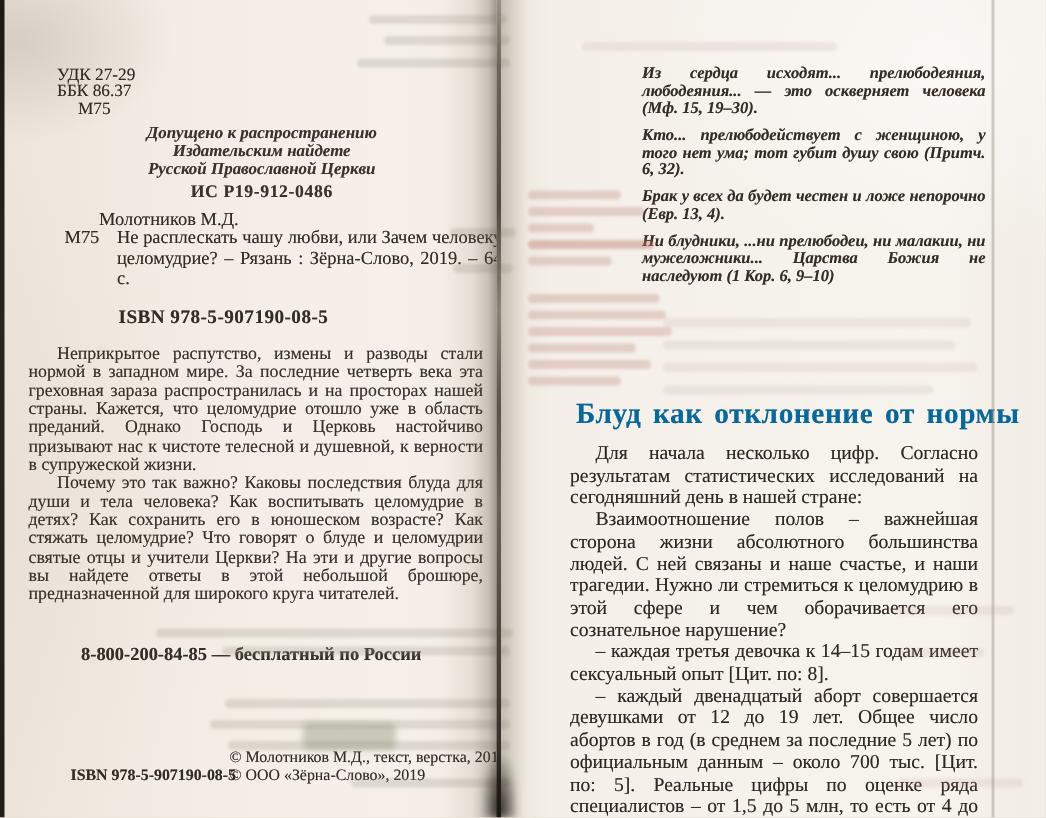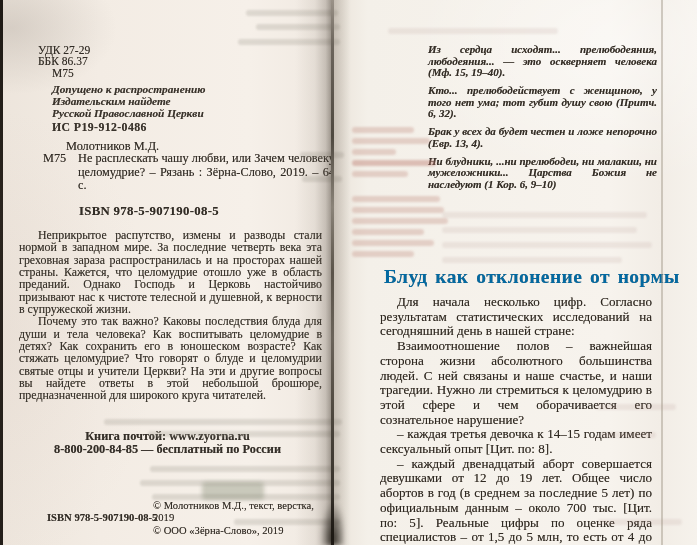--- a/index.html
+++ b/index.html
@@ -3,21 +3,21 @@
 <meta charset="utf-8">
 <style>
   html,body{margin:0;padding:0;}
   body{width:697px;height:545px;overflow:hidden;background:#e9e2d9;}
   .scan{
     position:relative;width:697px;height:545px;overflow:hidden;
     font-family:"Liberation Serif","DejaVu Serif",serif;
     color:#312c26;
   }
   
-  .page{position:absolute;top:0;height:545px;}
+  .page{position:absolute;top:0;height:545px;padding-left:24px;}
   .page-left{
     left:0;width:331px;
     background:
       radial-gradient(150px 95px at 12px 28px, rgba(120,110,100,0.20), transparent 70%),
       radial-gradient(220px 320px at 0% 62%, rgba(196,172,160,0.10), transparent 72%),
       linear-gradient(90deg,#ede5dc 0%,#f3ece4 30%,#f6f0e9 75%,#f0e9e1 100%);
   }
   .page-right{
     left:331px;width:366px;
     background:
@@ -37,21 +37,21 @@
   .page-edge-line{position:absolute;left:661px;top:0;width:2px;height:545px;background:rgba(158,148,134,0.45);}
   
   .g{position:absolute;height:6px;border-radius:3px;background:rgba(193,140,128,0.34);filter:blur(1.2px);}
   .gw{background:rgba(180,150,140,0.16);}
   .gl{background:rgba(150,148,134,0.26);}
   .gb{height:18px;background:rgba(128,136,112,0.38);filter:blur(2px);border-radius:4px;}
   
   .abs{position:absolute;}
   .udk-block{left:38px;top:45px;font-size:11.5px;line-height:11.4px;}
   .udk-m75{padding-left:14px;}
-  .approval{left:52px;top:84px;width:245px;text-align:left;font-style:italic;font-size:11.3px;line-height:11.8px;font-weight:bold;color:#39332c;}
+  .approval{left:52px;top:84px;width:245px;text-align:center;font-style:italic;font-size:11.3px;line-height:11.8px;font-weight:bold;color:#39332c;}
   .approval-num{font-style:normal;margin-top:2.5px;letter-spacing:0.4px;font-size:11.8px;}
   .author-line{left:66px;top:139px;font-size:12.3px;}
   .bib{left:43px;top:152px;width:292px;font-size:12.3px;line-height:13.6px;display:flex;}
   .bib-code{width:35px;flex:none;}
   .bib-text{flex:1;text-align:justify;margin:0;}
   .isbn-top{left:79px;top:204px;font-size:12.8px;font-weight:bold;letter-spacing:0.3px;}
   .annotation{left:19px;top:229px;width:303px;font-size:11.9px;line-height:12.35px;text-align:justify;color:#37322b;}
   .annotation p{margin:0;text-indent:19px;}
   .mail-order{left:10px;top:430px;width:315px;text-align:center;font-weight:bold;font-size:12.3px;line-height:12.8px;color:#332e28;}
   .isbn-footer{left:47px;top:512px;font-size:10.6px;font-weight:bold;}
@@ -93,36 +93,35 @@
     </div>
 
     <div class="abs isbn-top txt">ISBN 978-5-907190-08-5</div>
 
     <div class="abs annotation txt">
       <p>Неприкрытое распутство, измены и разводы стали нормой в западном мире. За последние четверть века эта греховная зараза распространилась и на просторах нашей страны. Кажется, что целомудрие отошло уже в область преданий. Однако Господь и Церковь настойчиво призывают нас к чистоте телесной и душевной, к верности в супружеской жизни.</p>
       <p>Почему это так важно? Каковы последствия блуда для души и тела человека? Как воспитывать целомудрие в детях? Как сохранить его в юношеском возрасте? Как стяжать целомудрие? Что говорят о блуде и целомудрии святые отцы и учители Церкви? На эти и другие вопросы вы найдете ответы в этой небольшой брошюре, предназначенной для широкого круга читателей.</p>
     </div>
 
     <div class="abs mail-order txt">
-      <div>Книга почтой: www.zyorna.ru</div>
       <div>8-800-200-84-85 — бесплатный по России</div>
     </div>
 
     <div class="abs isbn-footer txt">ISBN 978-5-907190-08-5</div>
 
     <div class="abs copyright txt">
       <div>© Молотников М.Д., текст, верстка, 2019</div>
       <div>© ООО «Зёрна-Слово», 2019</div>
     </div>
   </div>
 
   <div class="page page-right"></div>
 
   <div class="abs epigraphs txt">
-    <p class="ep">Из сердца исходят... прелюбодеяния, любодеяния... — это оскверняет человека (Мф. 15, 19–40).</p>
+    <p class="ep">Из сердца исходят... прелюбодеяния, любодеяния... — это оскверняет человека (Мф. 15, 19–30).</p>
     <p class="ep">Кто... прелюбодействует с женщиною, у того нет ума; тот губит душу свою (Притч. 6, 32).</p>
     <p class="ep">Брак у всех да будет честен и ложе непорочно (Евр. 13, 4).</p>
     <p class="ep">Ни блудники, ...ни прелюбодеи, ни малакии, ни мужеложники... Царства Божия не наследуют (1 Кор. 6, 9–10)</p>
   </div>
 
   <h1 class="abs chapter-heading txt">Блуд как отклонение от нормы</h1>
 
   <div class="abs body-text txt">
     <p>Для начала несколько цифр. Согласно результатам статистических исследований на сегодняшний день в нашей стране:</p>
     <p>Взаимоотношение полов – важнейшая сторона жизни абсолютного большинства людей. С ней связаны и наше счастье, и наши трагедии. Нужно ли стремиться к целомудрию в этой сфере и чем оборачивается его сознательное нарушение?</p>

